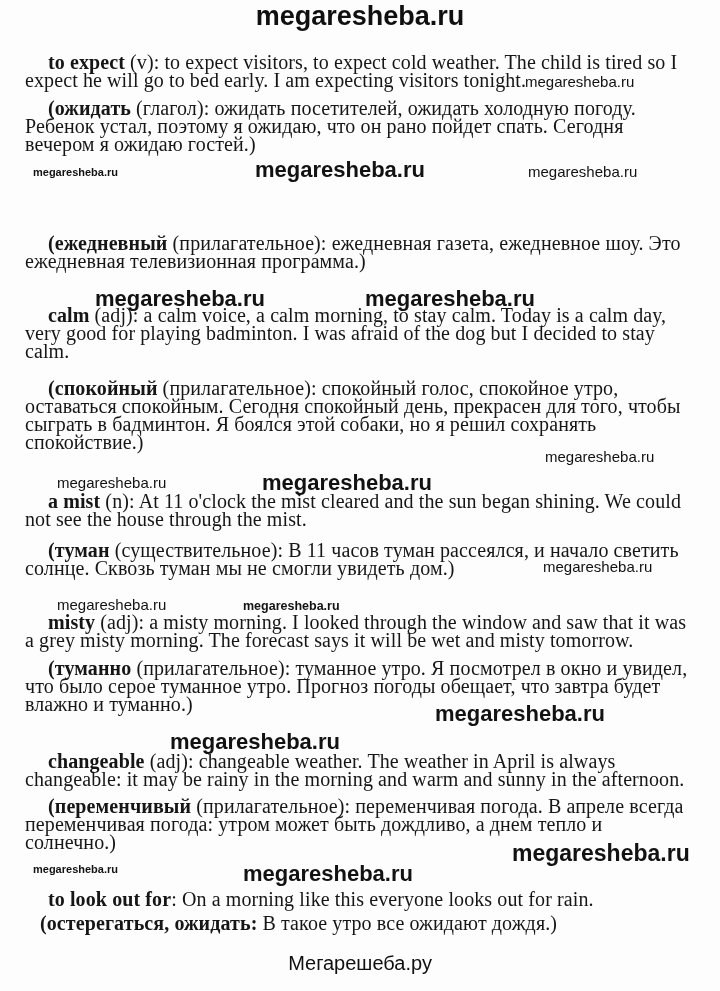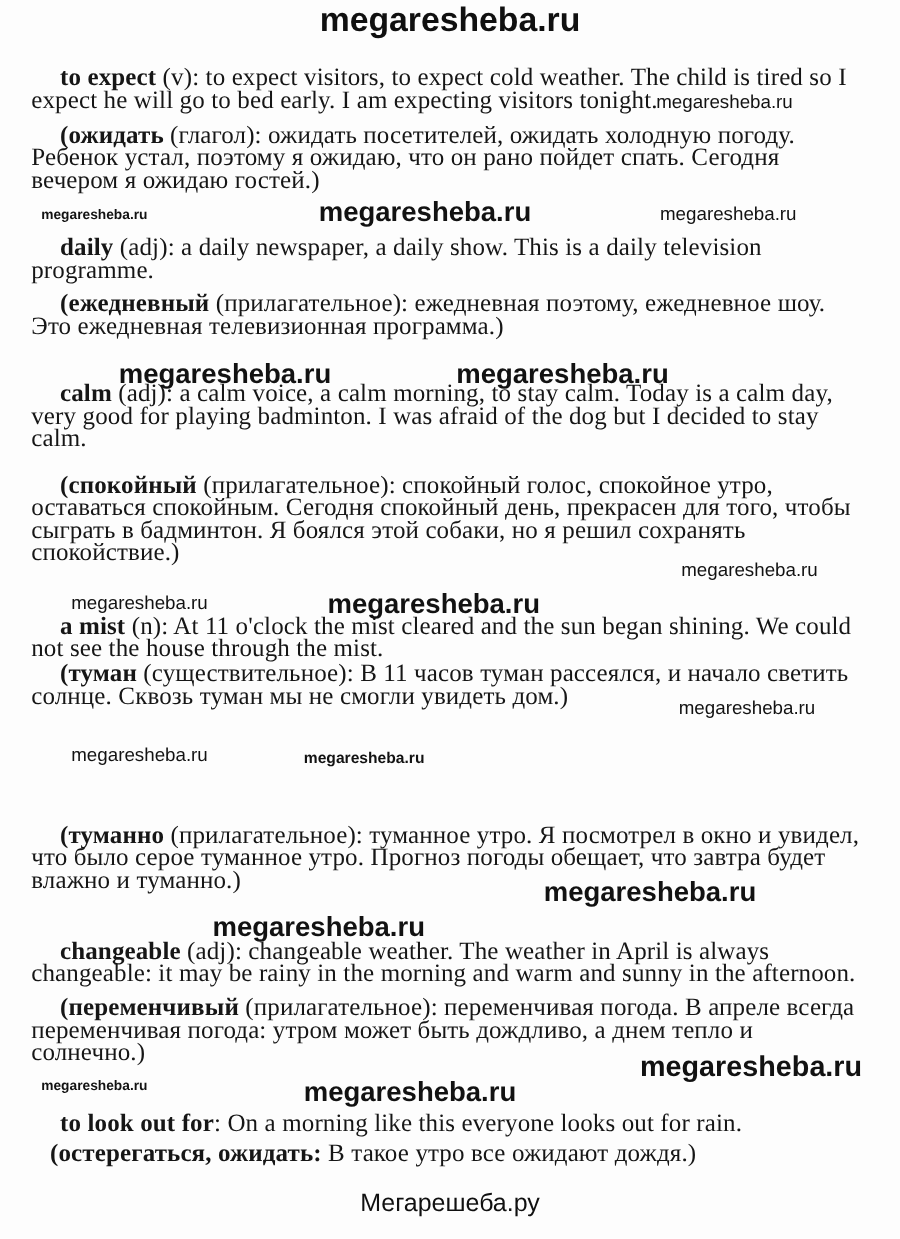--- a/index.html
+++ b/index.html
@@ -39,29 +39,29 @@
 </head>
 <body>
 
 <div class="page">
 
   <div class="hdr">megaresheba.ru</div>
 
   <p class="para" style="top:53px"><b>to expect</b><span> (v): to expect visitors, to expect cold weather. The child is tired so I expect he will go to bed early. I am expecting visitors tonight.</span></p>
   <p class="para" style="top:99px"><b>(ожидать</b><span> (глагол): ожидать посетителей, ожидать холодную погоду. Ребенок устал, поэтому я ожидаю, что он рано пойдет спать. Сегодня вечером я ожидаю гостей.)</span></p>
 
-  <p class="para" style="top:189px"><b>daily</b><span> (adj): a daily newspaper, a daily show. This is a daily television programme.</span></p>
-  <p class="para" style="top:234px"><b>(ежедневный</b><span> (прилагательное): ежедневная поэтому, ежедневное шоу. Это ежедневная телевизионная программа.)</span></p>
+  <p class="para" style="top:234px"><b>(ежедневный</b><span> (прилагательное): ежедневная газета, ежедневное шоу. Это ежедневная телевизионная программа.)</span></p>
 
   <p class="para" style="top:306px"><b>calm</b><span> (adj): a calm voice, a calm morning, to stay calm. Today is a calm day, very good for playing badminton. I was afraid of the dog but I decided to stay calm.</span></p>
   <p class="para" style="top:379px"><b>(спокойный</b><span> (прилагательное): спокойный голос, спокойное утро, оставаться спокойным. Сегодня спокойный день, прекрасен для того, чтобы сыграть в бадминтон. Я боялся этой собаки, но я решил сохранять спокойствие.)</span></p>
 
   <p class="para" style="top:492px"><b>a mist</b><span> (n): At 11 o'clock the mist cleared and the sun began shining. We could not see the house through the mist.</span></p>
-  <p class="para" style="top:530px"><b>(туман</b><span> (существительное): В 11 часов туман рассеялся, и начало светить солнце. Сквозь туман мы не смогли увидеть дом.)</span></p>
+  <p class="para" style="top:541px"><b>(туман</b><span> (существительное): В 11 часов туман рассеялся, и начало светить солнце. Сквозь туман мы не смогли увидеть дом.)</span></p>
 
+  <p class="para" style="top:613px"><b>misty</b><span> (adj): a misty morning. I looked through the window and saw that it was a grey misty morning. The forecast says it will be wet and misty tomorrow.</span></p>
   <p class="para" style="top:659px"><b>(туманно</b><span> (прилагательное): туманное утро. Я посмотрел в окно и увидел, что было серое туманное утро. Прогноз погоды обещает, что завтра будет влажно и туманно.)</span></p>
 
   <p class="para" style="top:797px"><b>(переменчивый</b><span> (прилагательное): переменчивая погода. В апреле всегда переменчивая погода: утром может быть дождливо, а днем тепло и солнечно.)</span></p>
   <p class="para" style="top:752px"><b>changeable</b><span> (adj): changeable weather. The weather in April is always changeable: it may be rainy in the morning and warm and sunny in the afternoon.</span></p>
 
   <p class="para" style="top:890px"><b>to look out for</b><span>: On a morning like this everyone looks out for rain.</span></p>
   <p class="para noindent" style="top:914px"><b>(остерегаться, ожидать:</b><span> В такое утро все ожидают дождя.)</span></p>
 
   <span class="wm wm-r" style="left:525px;top:73px">megaresheba.ru</span>
   <span class="wm wm-sb" style="left:33px;top:166px">megaresheba.ru</span>

